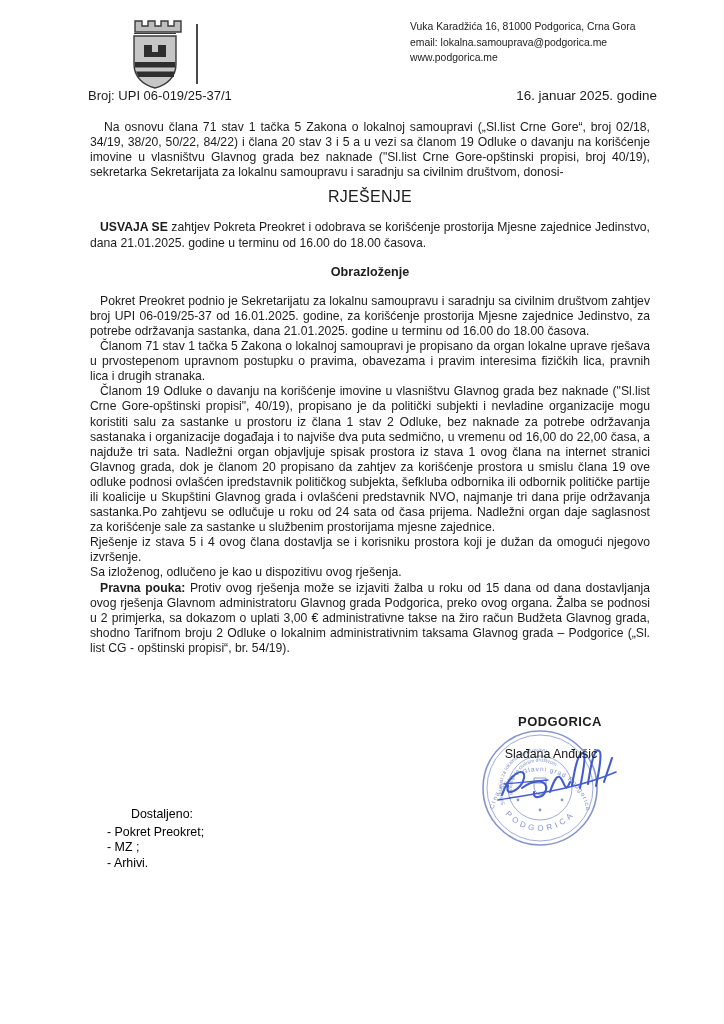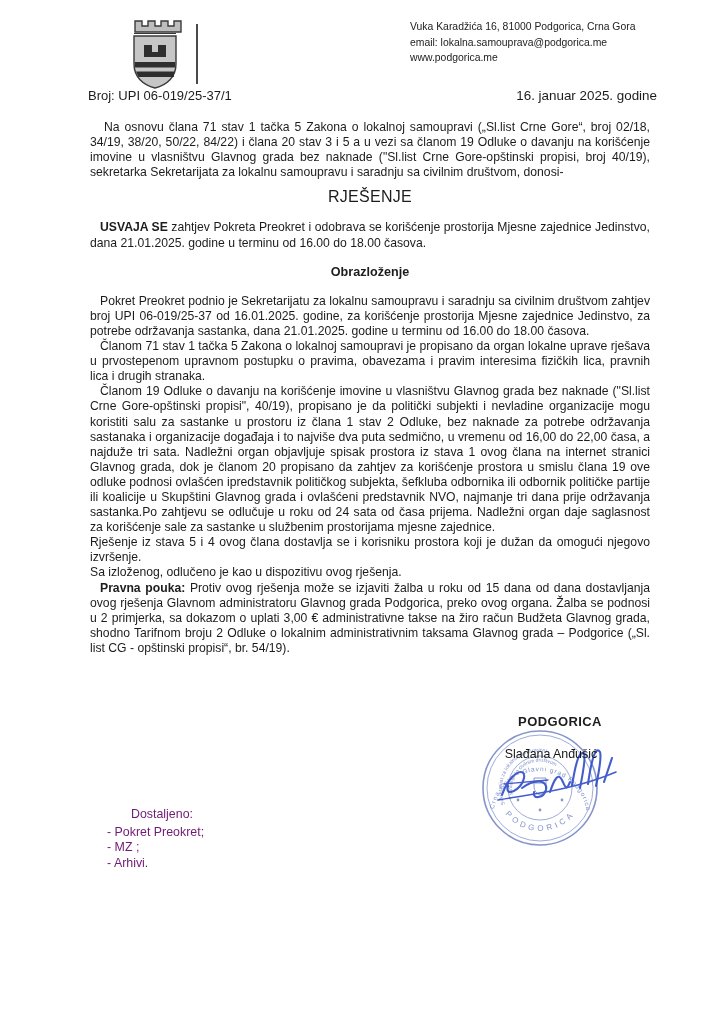--- a/index.html
+++ b/index.html
@@ -62,21 +62,21 @@
   }
   .secretary-name {
     position: absolute; left: 455px; top: 747px; width: 192px;
     text-align: center; font-size: 12.4px; color: #161616; z-index: 3;
   }
   .stamp-svg { position: absolute; left: 452px; top: 720px; z-index: 1; }
 
   
   .delivered {
     position: absolute; left: 107px; top: 807px;
-    font-size: 12.4px; line-height: 15.6px; color: #701a75;
+    font-size: 12.4px; line-height: 15.6px; color: #000000;
   }
   .delivered .lbl { padding-left: 24px; margin-bottom: 2px; }
 </style>
 </head>
 <body>
 
 <div class="page">
 
   <svg class="coat-svg" width="66" height="84" viewBox="0 0 66 84">
 

